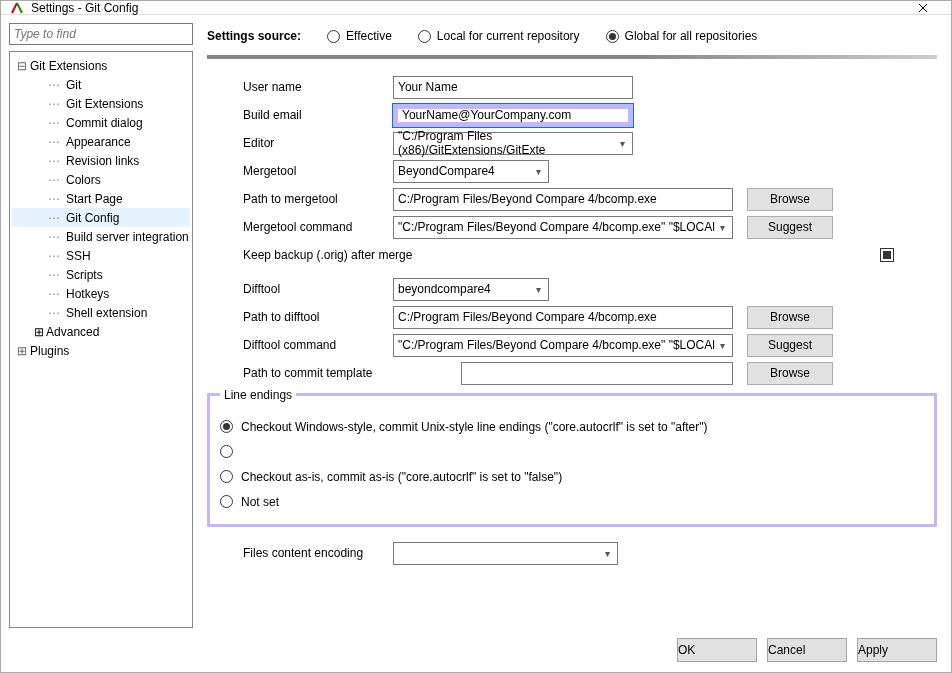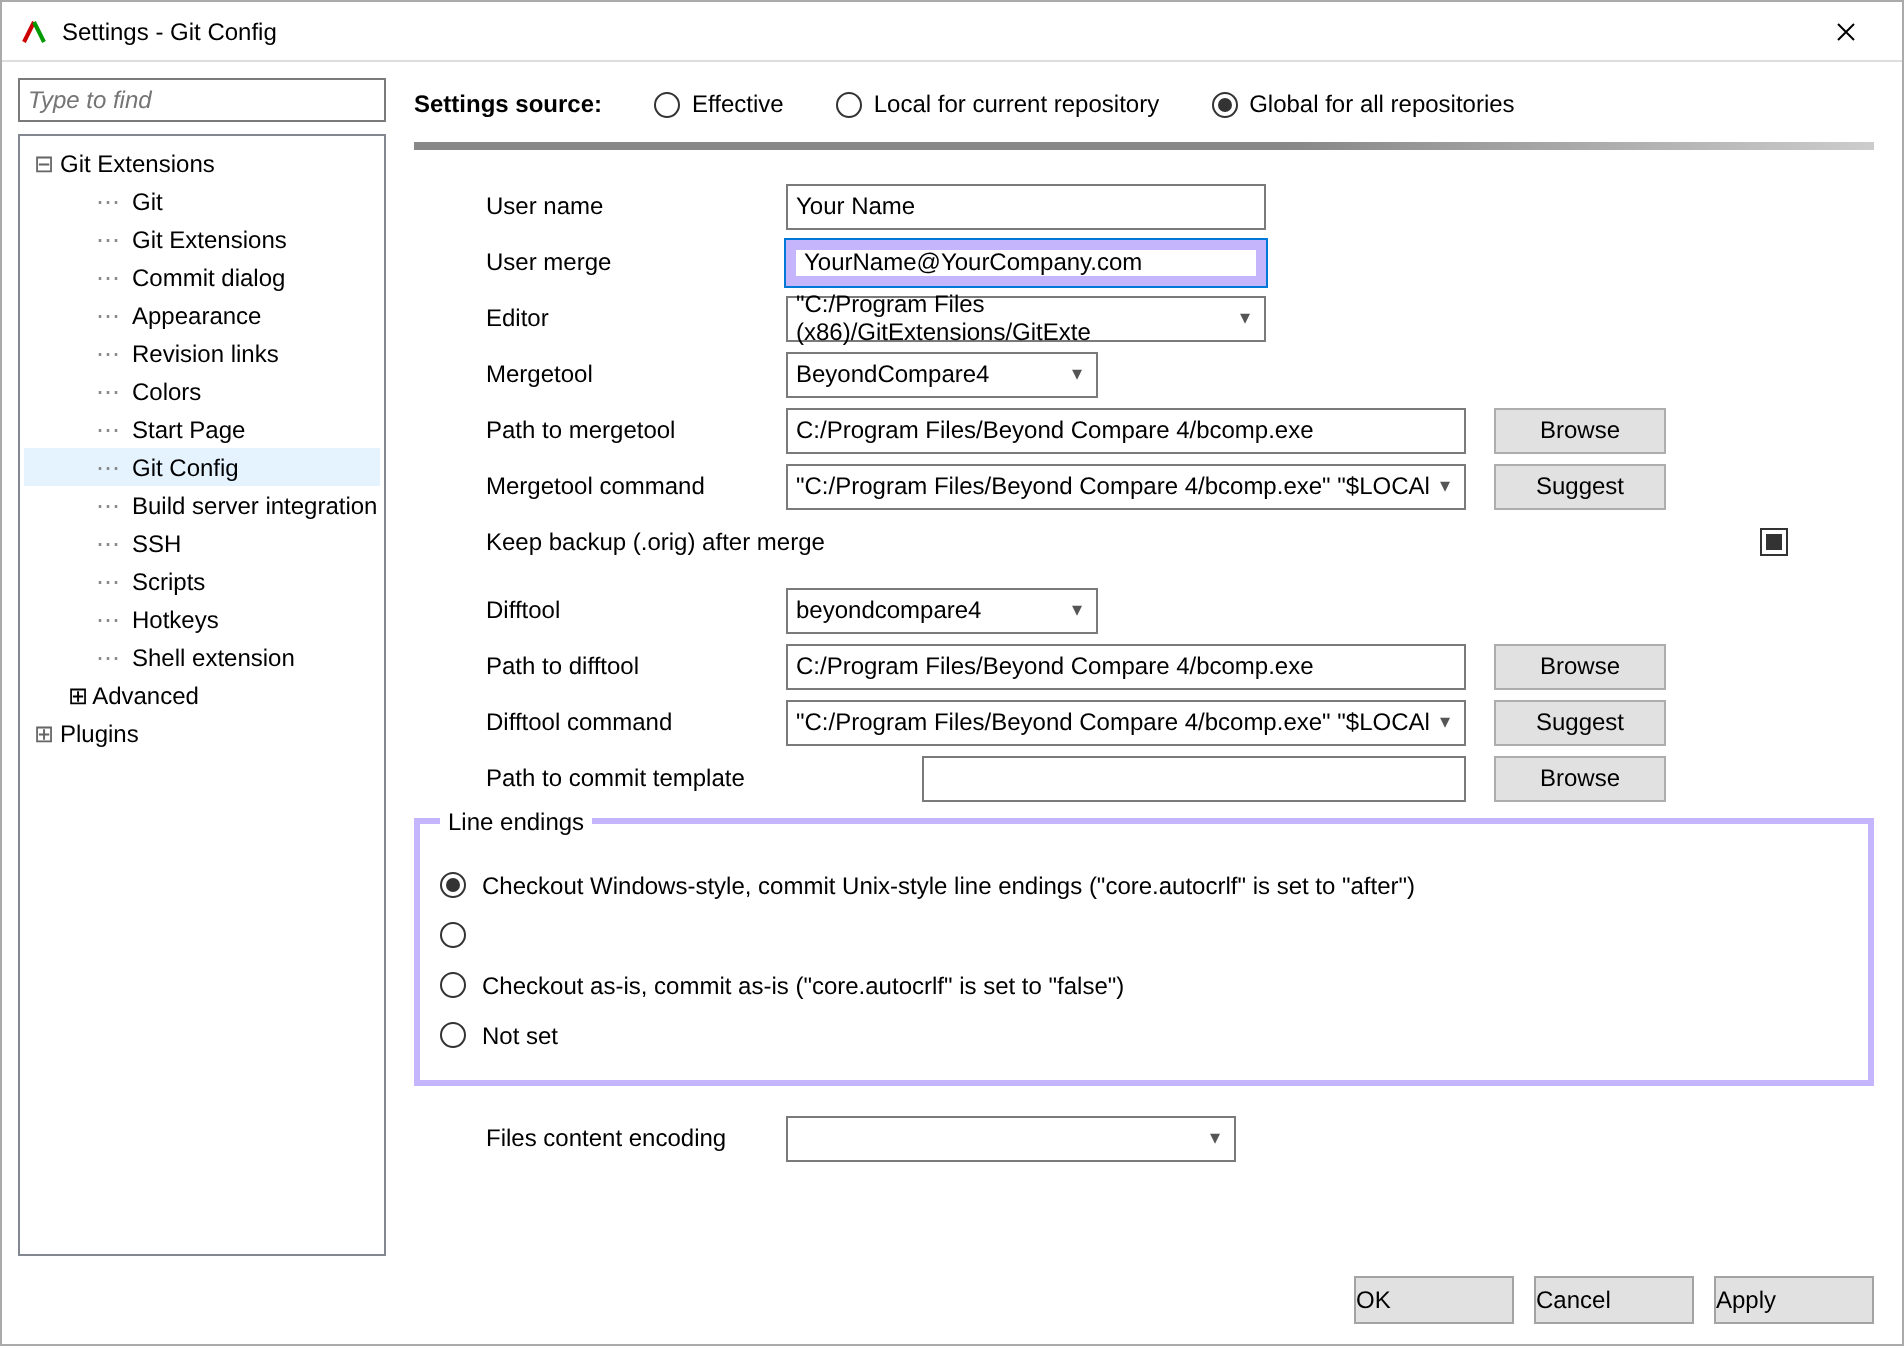--- a/index.html
+++ b/index.html
@@ -1,17 +1,17 @@
 <!DOCTYPE html>
 <html><head>
 <meta charset="utf-8">
 <style>
 * { box-sizing: border-box; margin: 0; padding: 0; font-family: "Segoe UI", Tahoma, sans-serif; font-size: 12px; }
 body { background: #fff; width: 952px; height: 673px; overflow: hidden; display: flex; flex-direction: column; border: 1px solid #aaa; }
-.titlebar { height: 30px; display: flex; align-items: center; padding: 0 8px; border-bottom: 1px solid #ddd; }
+.titlebar { height: 14px; display: flex; align-items: center; padding: 0 8px; border-bottom: 1px solid #ddd; }
 .titlebar .app-icon { width: 16px; height: 16px; margin-right: 6px; display:flex;align-items:center;justify-content:center;}
 .titlebar .title { flex: 1; }
 .titlebar .close { width: 40px; height: 28px; display:flex;align-items:center;justify-content:center; cursor: pointer;}
 .body { flex: 1; display: flex; padding: 8px 10px 0 8px; gap: 10px; overflow: hidden;}
 .sidebar { width: 184px; display: flex; flex-direction: column; border-radius: 20px; }
 .search { height: 22px; border: 1px solid #7a7a7a; padding: 0 4px; color: #888; margin-bottom: 6px; font-style: italic;}
 .tree { flex:1; border: 1px solid #828790; padding: 4px 2px; overflow:auto; }
 .tree-item { display:flex; align-items:center; height: 19px; cursor: pointer; white-space: nowrap;}
 .tree-item.level0 { padding-left: 4px; }
 .tree-item.level1 { padding-left: 36px; }
@@ -157,21 +157,21 @@
     <div class="divider"></div>
 
     <div class="form">
 
       <div class="row">
         <span class="label">User name</span>
         <input type="text" class="w240" value="Your Name" style="">
       </div>
 
       <div class="row">
-        <span class="label">User merge</span>
+        <span class="label">Build email</span>
         <input type="text" class="w240 focused" value="YourName@YourCompany.com" style="">
       </div>
 
       <div class="row">
         <span class="label">Editor</span>
         <div class="combo w240">
             <span>"C:/Program Files (x86)/GitExtensions/GitExte</span>
             <span class="arrow">▾</span>
           </div>
       </div>

